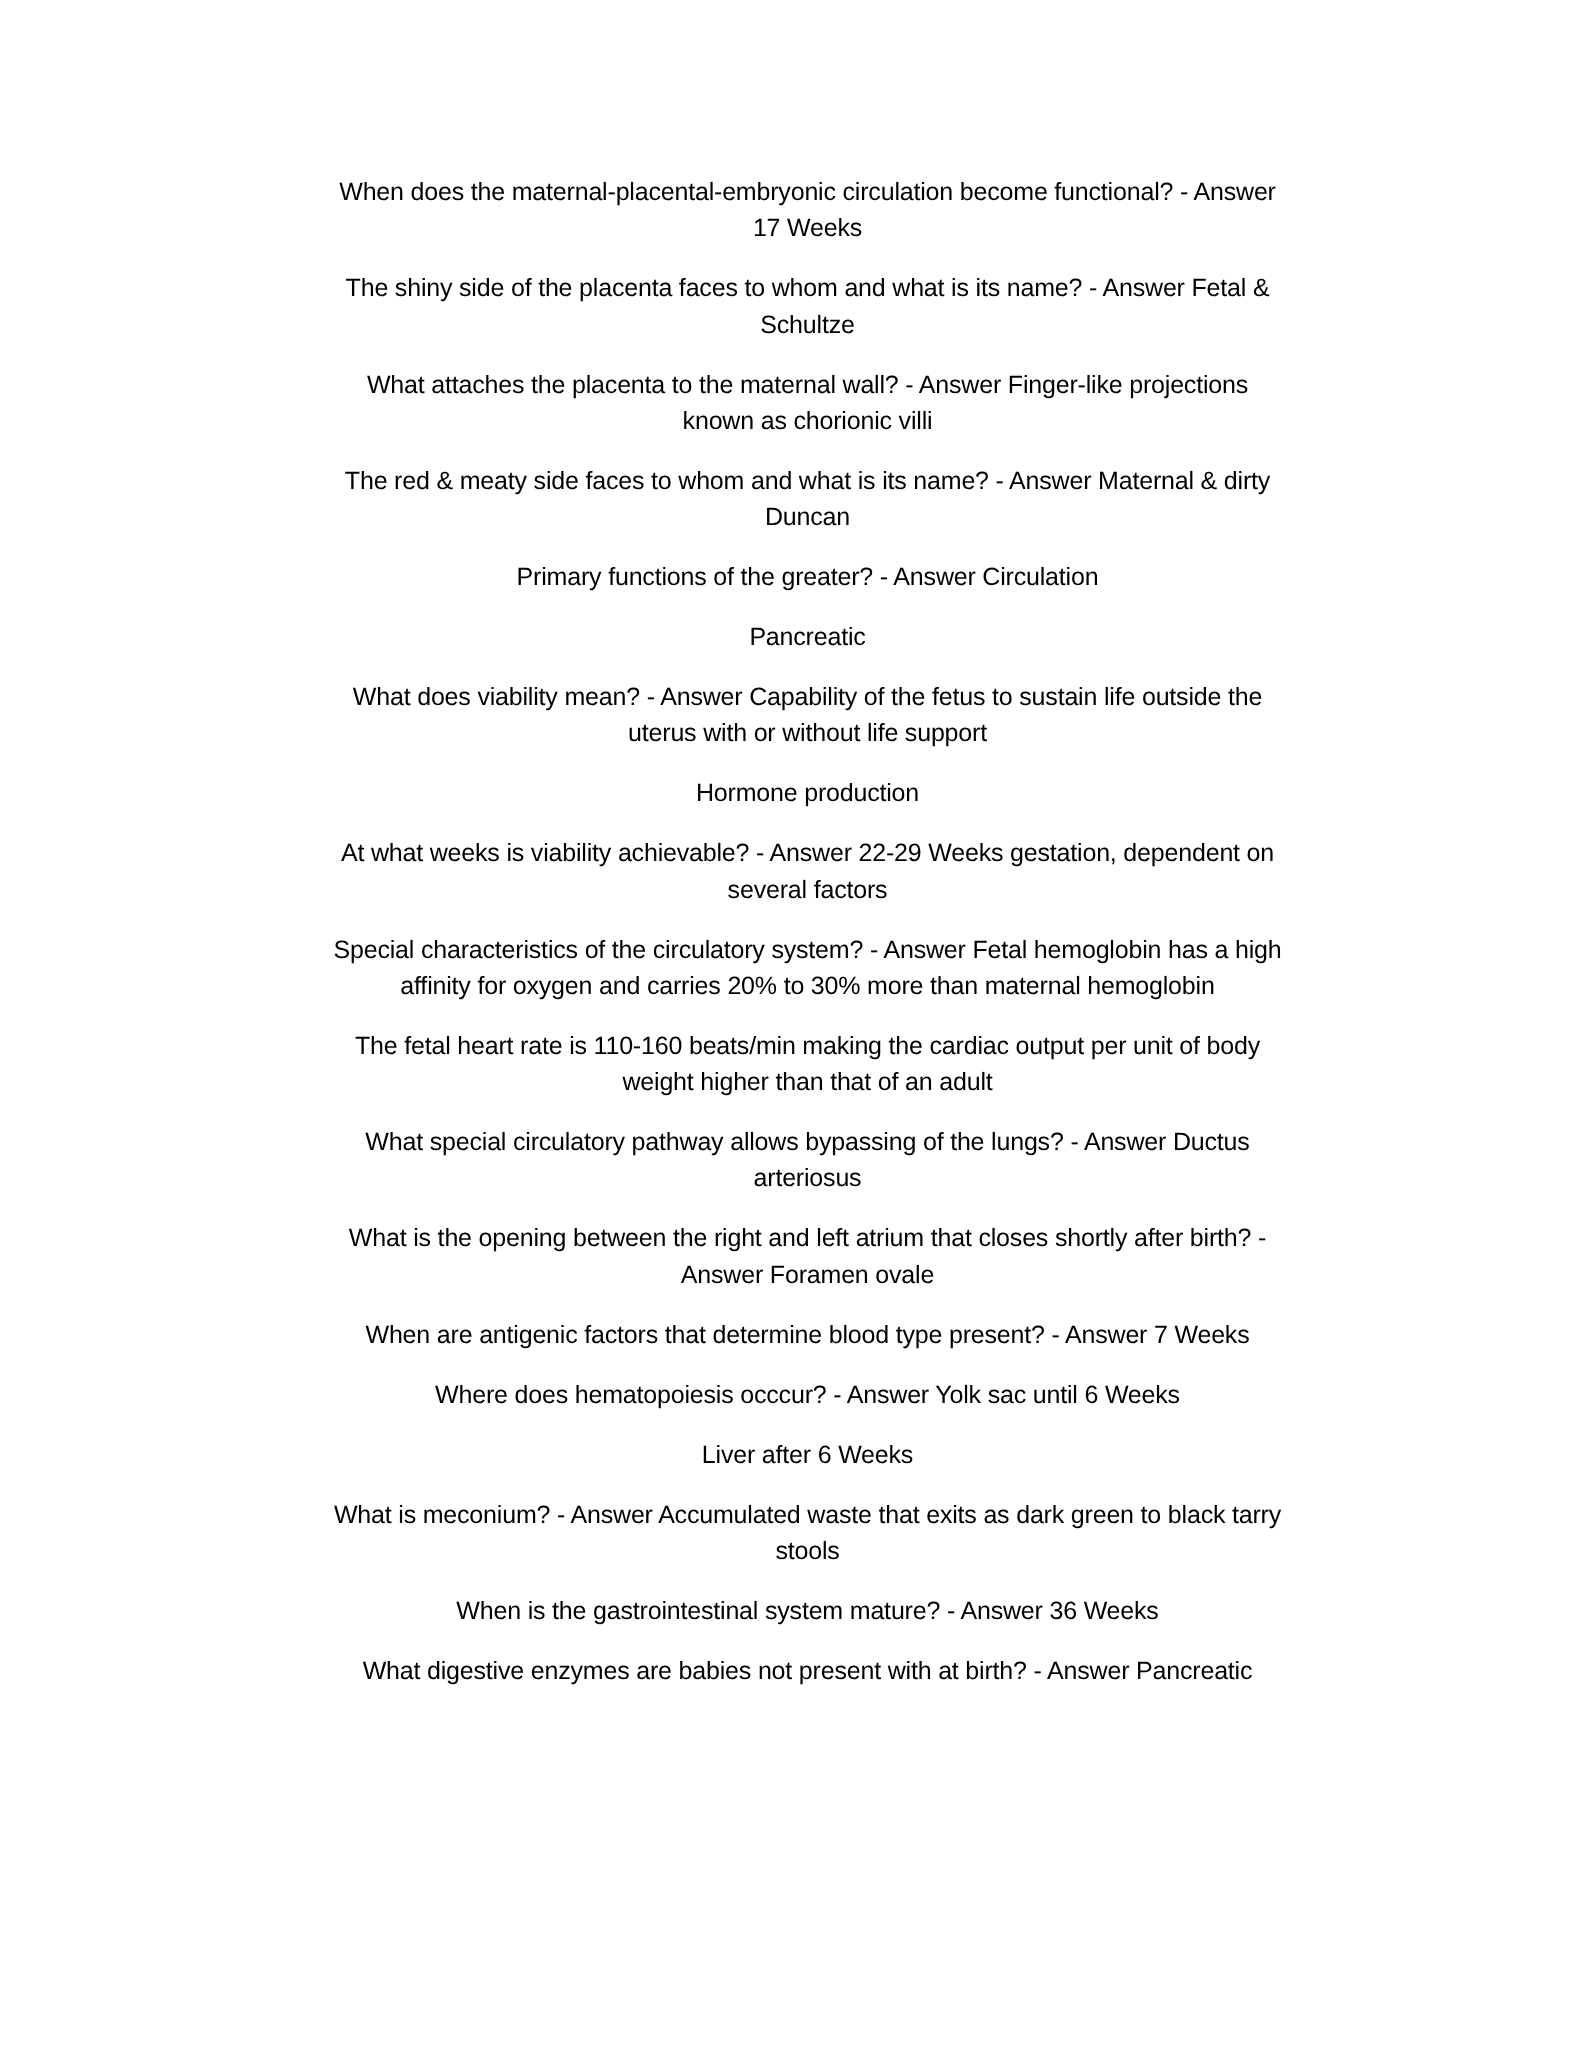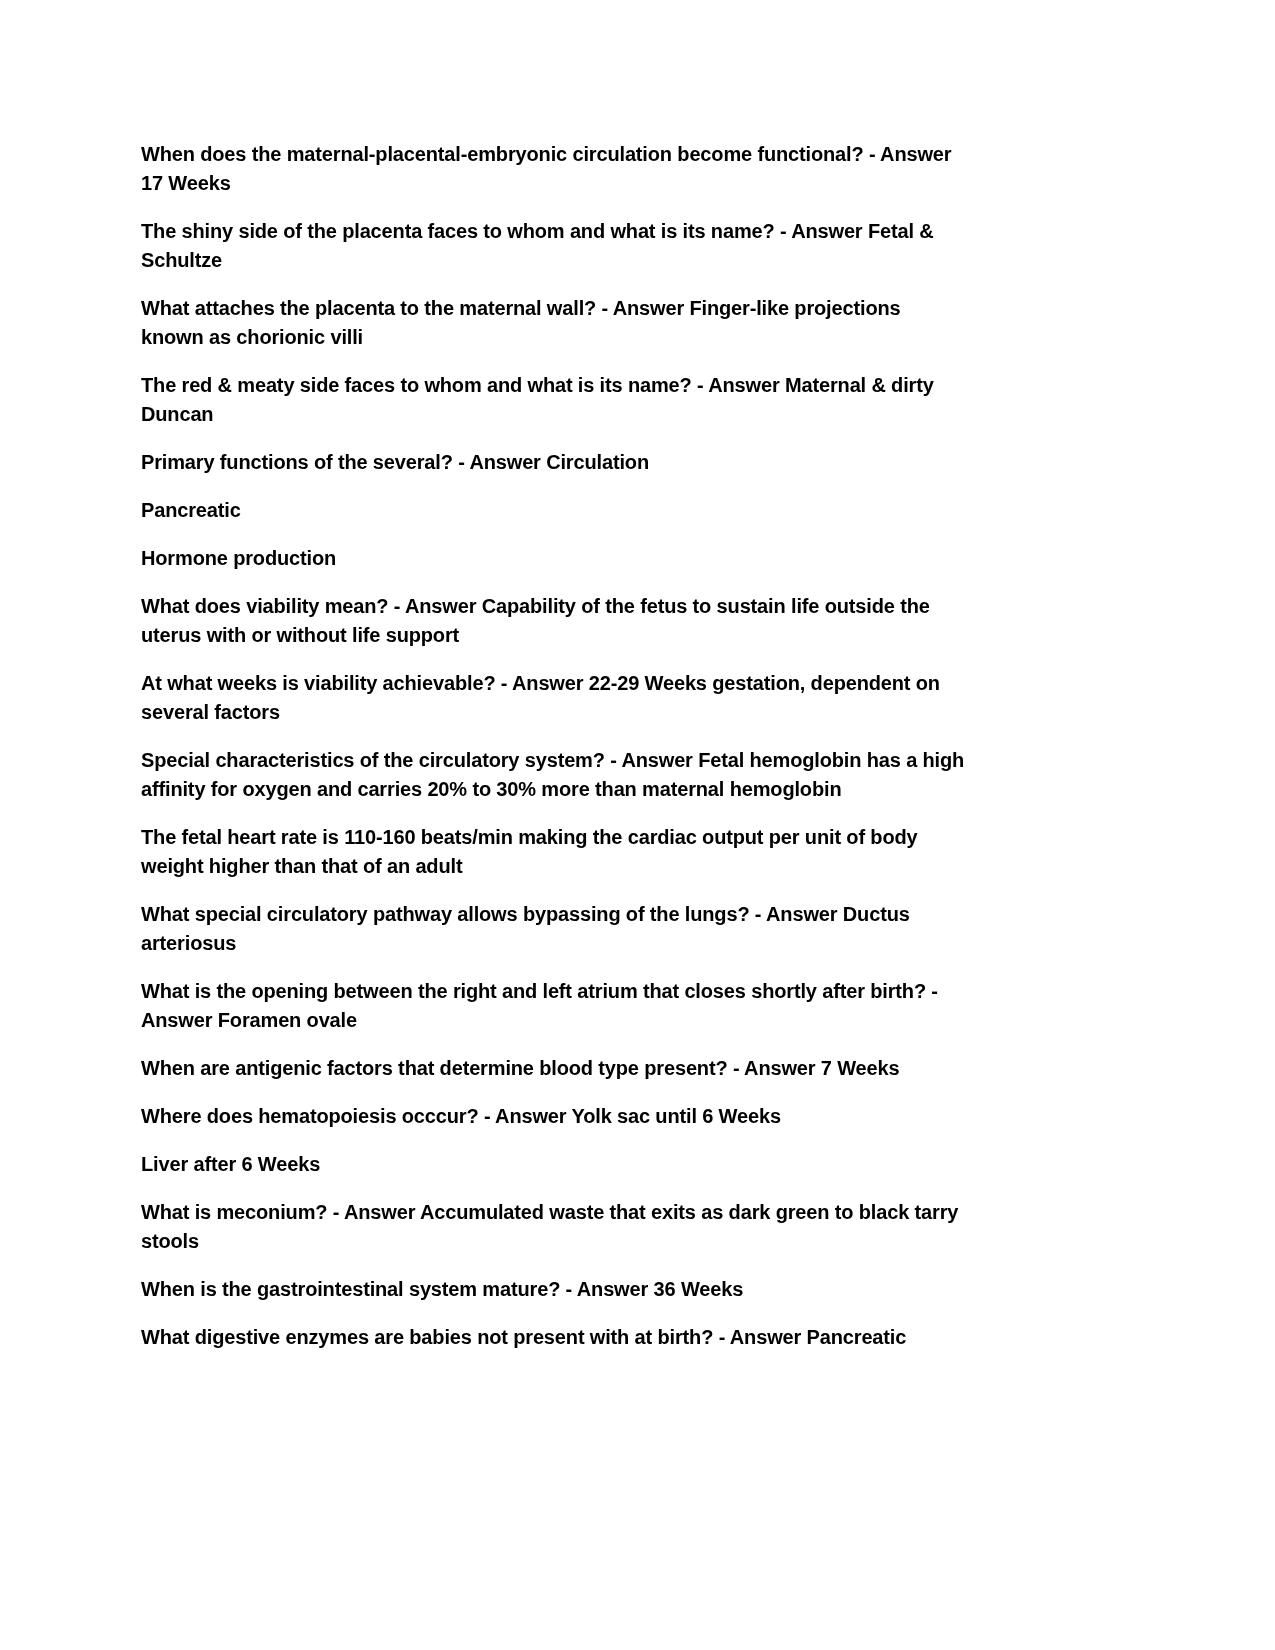--- a/index.html
+++ b/index.html
@@ -17,49 +17,50 @@
   }
   .content {
     position: absolute;
     left: 141px;
     top: 140px;
     width: 1010px;
   }
   .para {
     margin: 0 0 19px 0;
     font-family: "Liberation Sans", sans-serif;
-    font-weight: 700;
+    font-weight: 400;
     font-size: 20px;
     line-height: 29px;
     color: #000000;
     letter-spacing: -0.15px;
     white-space: pre;       
+    text-align: center;
   }
   .para:last-child {
     margin-bottom: 0;
   }
 </style>
 </head>
 <body>
 
 <div class="page">
   <div class="content">
       <p class="para">When does the maternal-placental-embryonic circulation become functional? - Answer
 17 Weeks</p>
       <p class="para">The shiny side of the placenta faces to whom and what is its name? - Answer Fetal &amp;
 Schultze</p>
       <p class="para">What attaches the placenta to the maternal wall? - Answer Finger-like projections
 known as chorionic villi</p>
       <p class="para">The red &amp; meaty side faces to whom and what is its name? - Answer Maternal &amp; dirty
 Duncan</p>
-      <p class="para">Primary functions of the several? - Answer Circulation</p>
+      <p class="para">Primary functions of the greater? - Answer Circulation</p>
       <p class="para">Pancreatic</p>
-      <p class="para">Hormone production</p>
       <p class="para">What does viability mean? - Answer Capability of the fetus to sustain life outside the
 uterus with or without life support</p>
+      <p class="para">Hormone production</p>
       <p class="para">At what weeks is viability achievable? - Answer 22-29 Weeks gestation, dependent on
 several factors</p>
       <p class="para">Special characteristics of the circulatory system? - Answer Fetal hemoglobin has a high
 affinity for oxygen and carries 20% to 30% more than maternal hemoglobin</p>
       <p class="para">The fetal heart rate is 110-160 beats/min making the cardiac output per unit of body
 weight higher than that of an adult</p>
       <p class="para">What special circulatory pathway allows bypassing of the lungs? - Answer Ductus
 arteriosus</p>
       <p class="para">What is the opening between the right and left atrium that closes shortly after birth? -
 Answer Foramen ovale</p>

